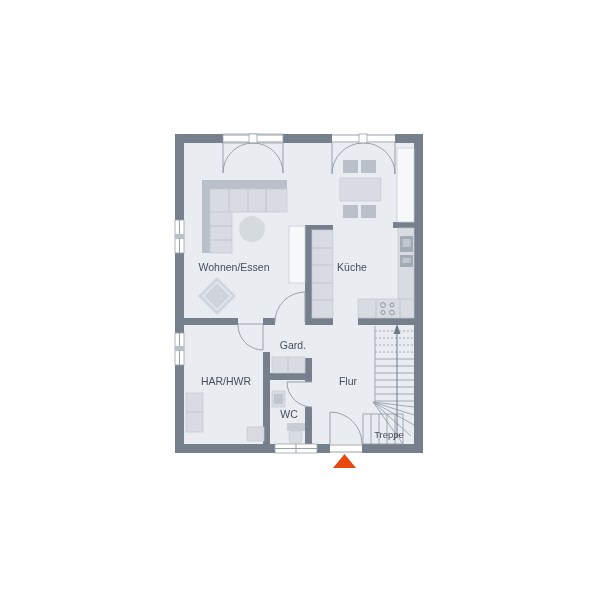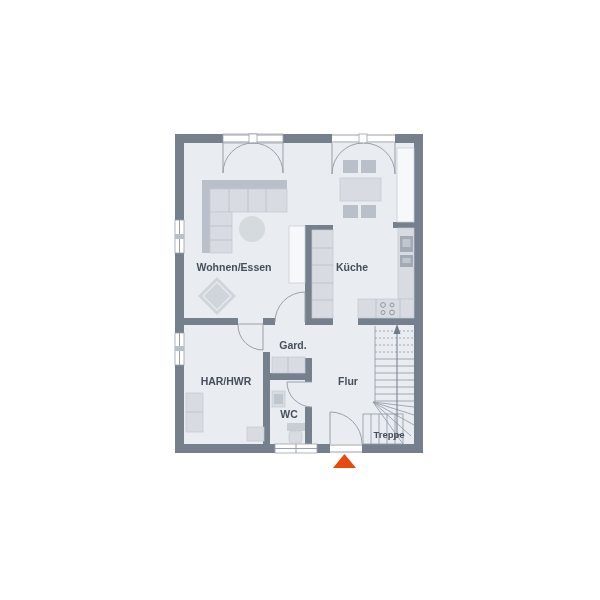--- a/index.html
+++ b/index.html
@@ -1,16 +1,16 @@
 <!DOCTYPE html>
 <html><head>
 <meta charset="utf-8">
 <style>
   html,body{margin:0;padding:0;background:#ffffff;}
-  .canvas{position:relative;width:600px;height:532px;background:#ffffff;overflow:hidden;font-weight:bold;}
+  .canvas{position:relative;width:600px;height:532px;background:#ffffff;overflow:hidden;}
   svg{display:block;}
   .wall{fill:#76808c;}
   .floor{fill:#e9ecf1;}
   .furn{fill:#d8dce2;stroke:#c3c9d1;stroke-width:.7;}
   .furnD{fill:#b9c0c9;stroke:none;}
   .whiteu{fill:#f7f8fa;stroke:#c9ced5;stroke-width:.8;}
   .appl{fill:#a2aab4;}
   .applIn{fill:#c0c6cd;}
   .ln{stroke:#99a1ab;stroke-width:1;fill:none;}
   .thin{stroke:#b4bac3;stroke-width:.7;fill:none;}

